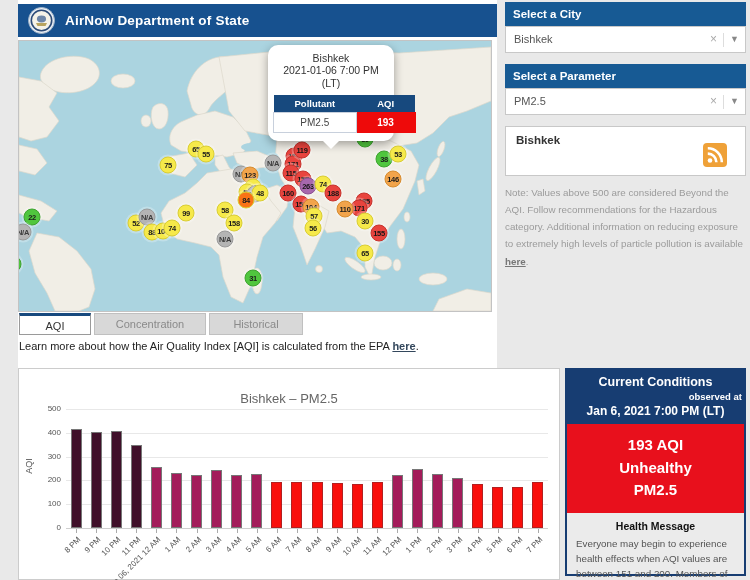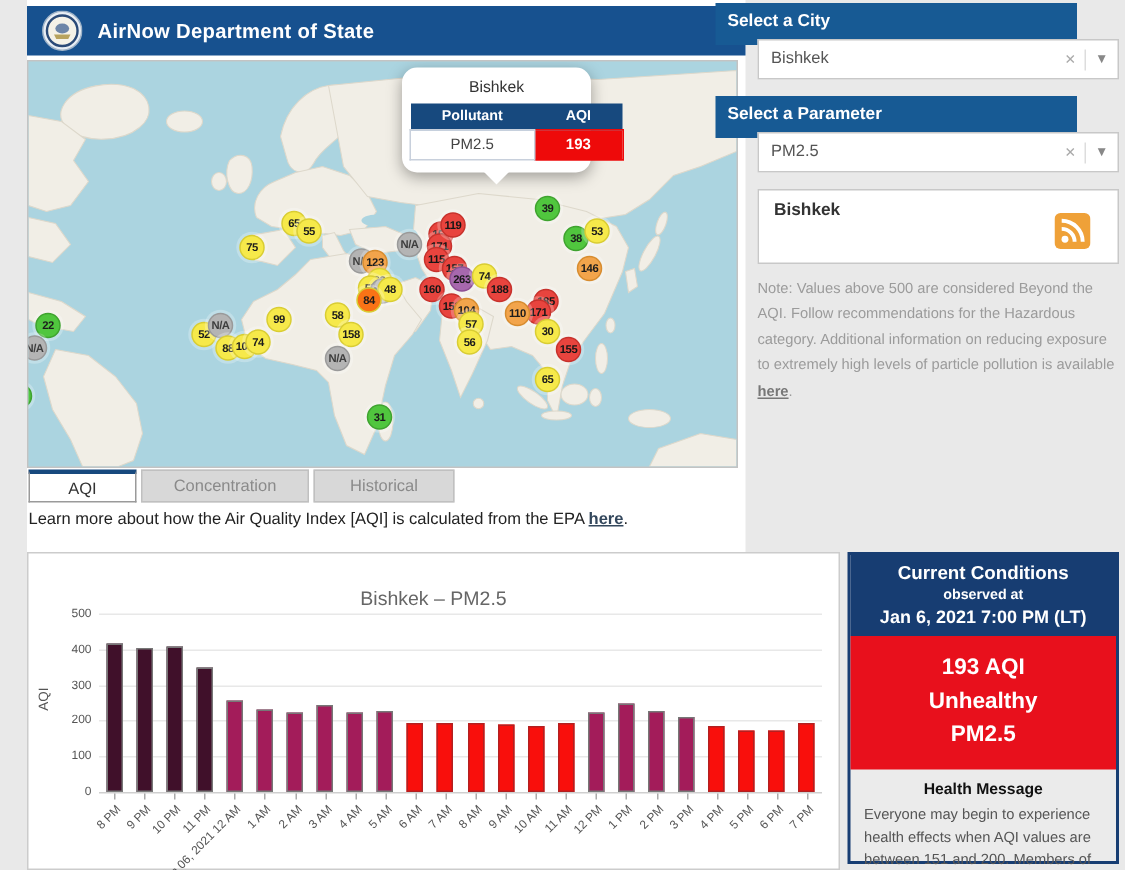--- a/index.html
+++ b/index.html
@@ -49,30 +49,30 @@
   .bar{position:absolute;bottom:0;width:11px;border:1px solid;box-sizing:border-box;}
   .ytick{position:absolute;left:14px;width:28px;text-align:right;font-size:8px;color:#555;}
   .xtickmark{position:absolute;top:160px;width:1px;height:4px;background:#aaa;}
   .xlabel{position:absolute;top:166px;width:110px;text-align:right;transform:rotate(-45deg);transform-origin:100% 0;
           font-size:8px;color:#555;white-space:nowrap;}
 
   
   #conditions{position:absolute;left:565px;top:368px;width:181px;height:208px;border:2px solid #173d72;background:#ebebeb;box-sizing:border-box;}
   #cond-header{background:#173d72;color:#fff;text-align:center;padding:5px 2px 6px;}
   #cond-header .t1{font-size:12.5px;font-weight:bold;}
-  #cond-header .t2{font-size:9.5px;font-weight:bold;margin-top:2px;}
+  #cond-header .t2{font-size:9.5px;font-weight:bold;margin-top:2px;text-align:right;}
   #cond-header .t3{font-size:12px;font-weight:bold;margin-top:2px;}
   #cond-red{background:#e8101c;color:#fff;text-align:center;padding:10px 0 11px;}
   #cond-red div{font-size:15px;font-weight:bold;line-height:1.5;}
   #cond-health{padding:5px 9px;}
   #cond-health .ht{font-size:10.5px;font-weight:bold;color:#111;text-align:center;margin:2px 0 4px;}
   #cond-health .hb{font-size:9.8px;color:#555;line-height:1.55;}
 
   
-  .side-header{position:absolute;left:477px;width:241px;height:28px;background:#175a94;color:#fff;font-size:11.5px;font-weight:bold;
+  .side-header{position:absolute;left:505px;width:241px;height:28px;background:#175a94;color:#fff;font-size:11.5px;font-weight:bold;
                line-height:24px;padding-left:8px;box-sizing:border-box;}
   .side-select{position:absolute;left:505px;width:241px;height:27px;background:#fff;border:1px solid #c8c8c8;box-sizing:border-box;
                font-size:11px;color:#555;line-height:25px;padding-left:8px;cursor:pointer;}
   .select-icons{position:absolute;right:6px;top:0;height:25px;display:flex;align-items:center;gap:6px;}
   .clear-x{color:#aaa;font-size:12px;cursor:pointer;}
   .vdiv{width:1px;height:14px;background:#ddd;}
   .caret{color:#888;font-size:9px;cursor:pointer;}
   #feed-box{position:absolute;left:505px;top:126px;width:241px;height:50px;background:#fff;border:1px solid #c8c8c8;box-sizing:border-box;}
   #feed-box .city{position:absolute;left:10px;top:7px;font-size:11.5px;font-weight:bold;color:#333;}
   #feed-box .rss{position:absolute;right:18px;bottom:4px;cursor:pointer;}
@@ -196,20 +196,21 @@
         <div class="marker" style="left: 360px; top: 156px; background: rgb(232, 68, 62); border-color: rgb(199, 50, 44); color: rgb(22, 22, 22); margin-top: 36px;">155</div>
         <div class="marker" style="left: 345px; top: 160px; background: rgb(232, 68, 62); border-color: rgb(199, 50, 44); color: rgb(22, 22, 22);">185</div>
         <div class="marker" style="left: 340px; top: 167px; background: rgb(232, 68, 62); border-color: rgb(199, 50, 44); color: rgb(22, 22, 22);">171</div>
         <div class="marker" style="left: 326px; top: 168px; background: rgb(242, 164, 75); border-color: rgb(215, 140, 47); color: rgb(28, 28, 28);">110</div>
         <div class="marker" style="left: 346px; top: 180px; background: rgb(246, 233, 74); border-color: rgb(217, 205, 51); color: rgb(28, 28, 28);">30</div>
         <div class="marker" style="left: 346px; top: 212px; background: rgb(246, 233, 74); border-color: rgb(217, 205, 51); color: rgb(28, 28, 28);">65</div>
       </div>
 
     <div id="map-popup">
       <div class="city">Bishkek</div>
+      <div class="dt">2021-01-06 7:00 PM (LT)</div>
       <table id="popup-table">
         <tbody>
             <tr>
           <th>Pollutant</th>
           <th>AQI</th>
         </tr>
         <tr>
           <td class="pollutant">PM2.5</td>
           <td class="aqi">193</td>
         </tr>

